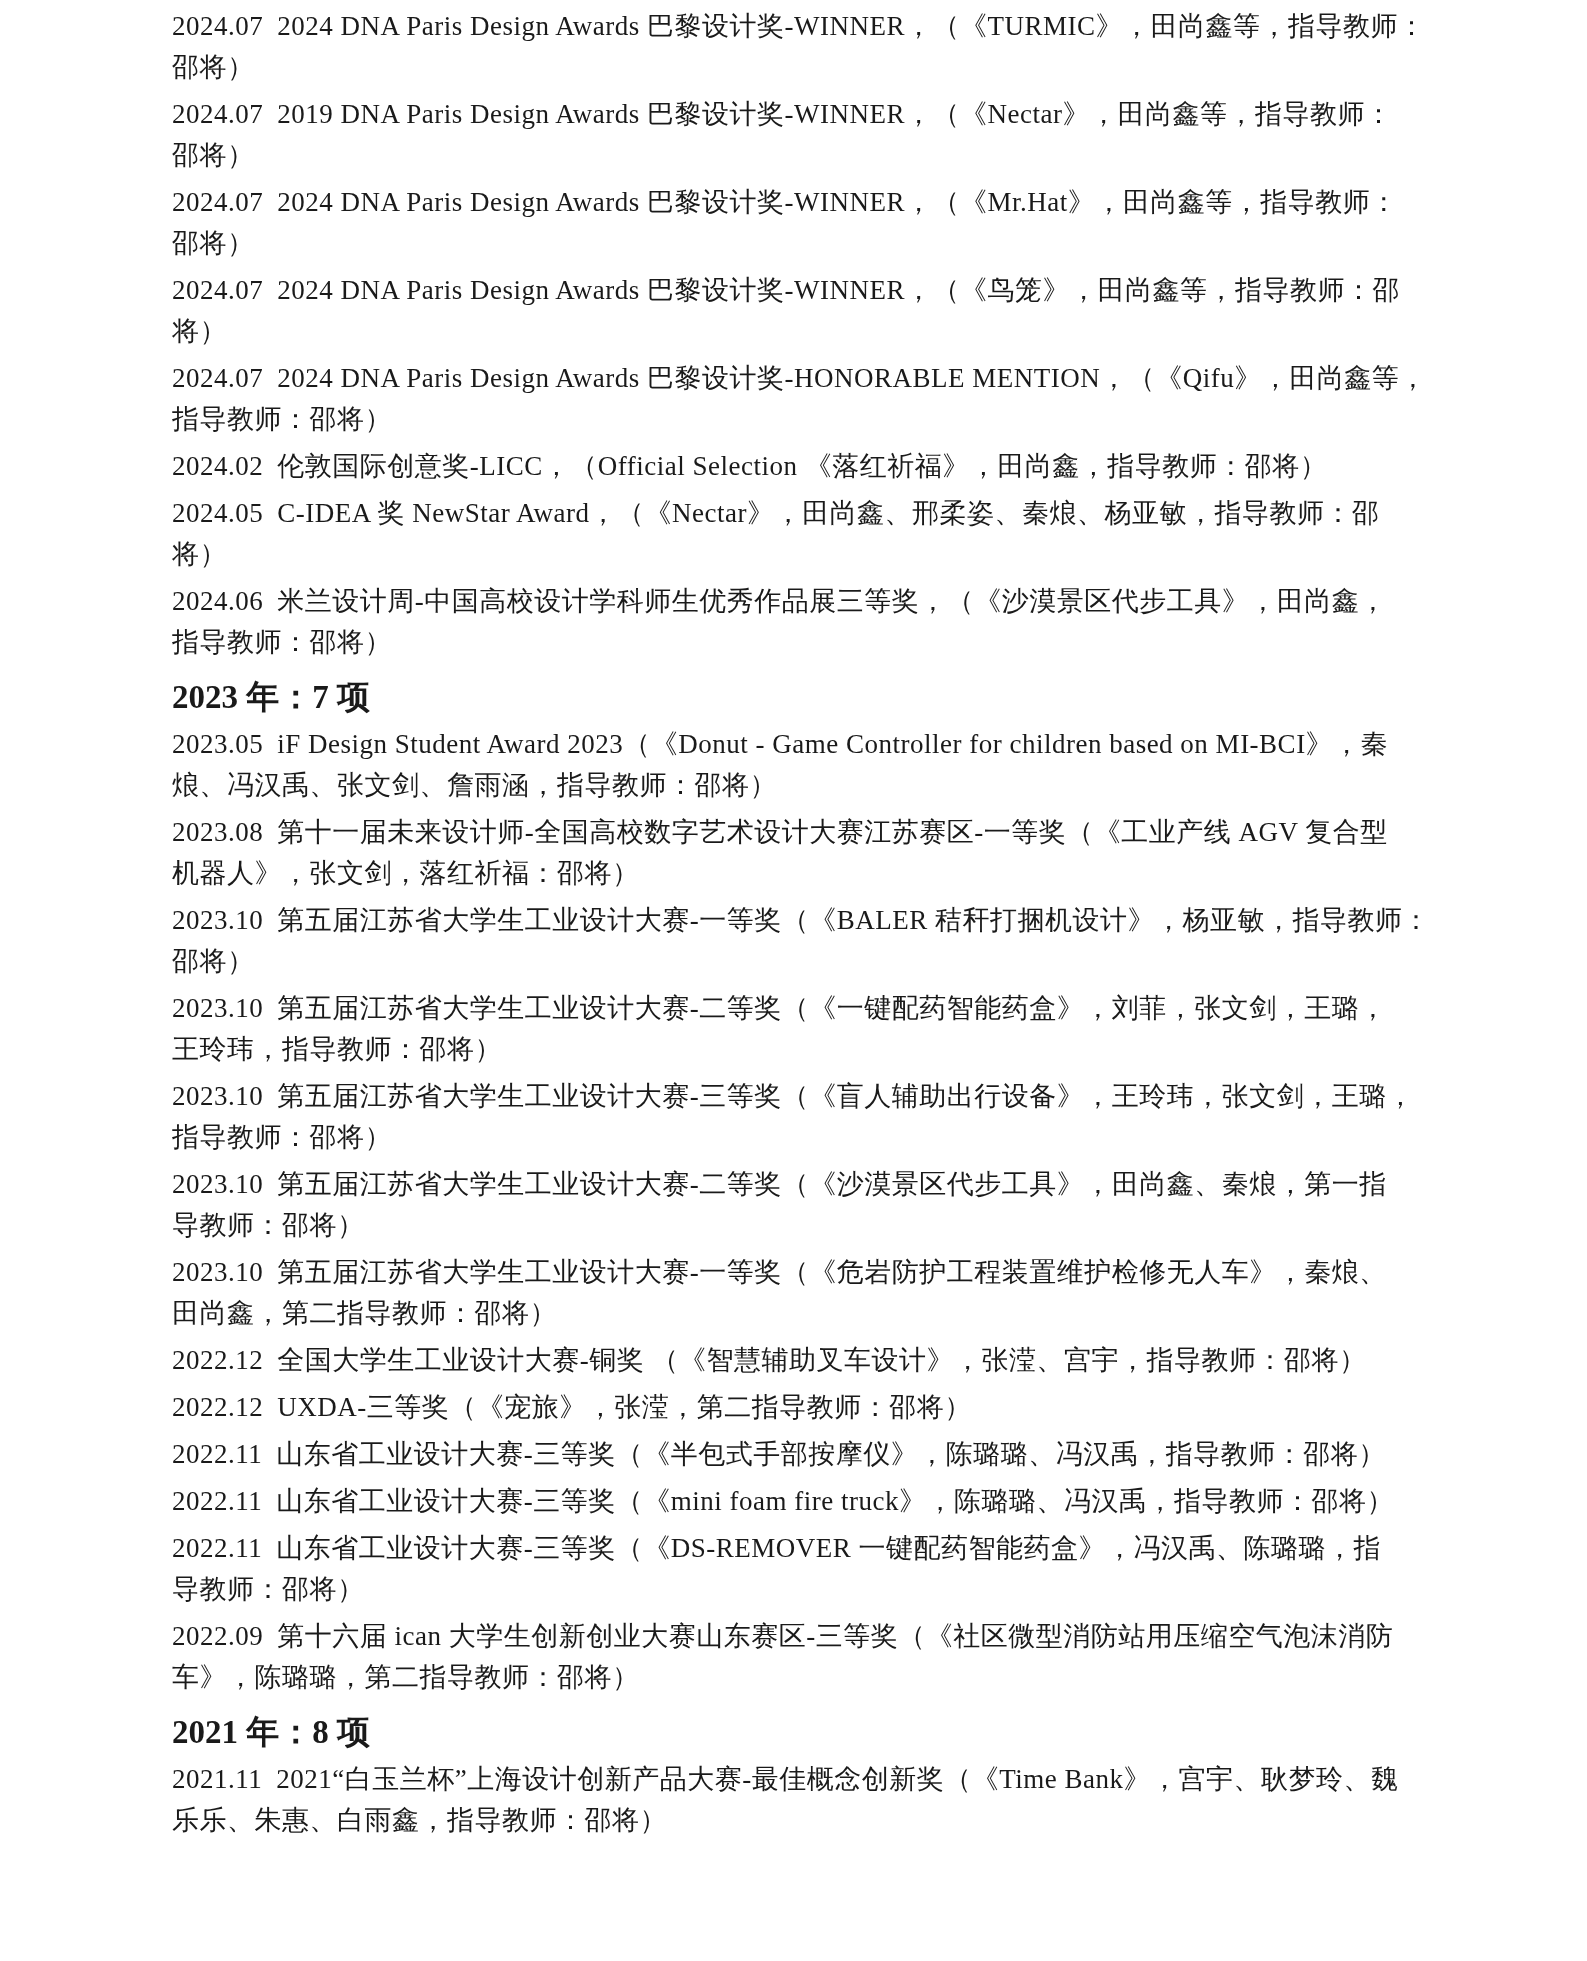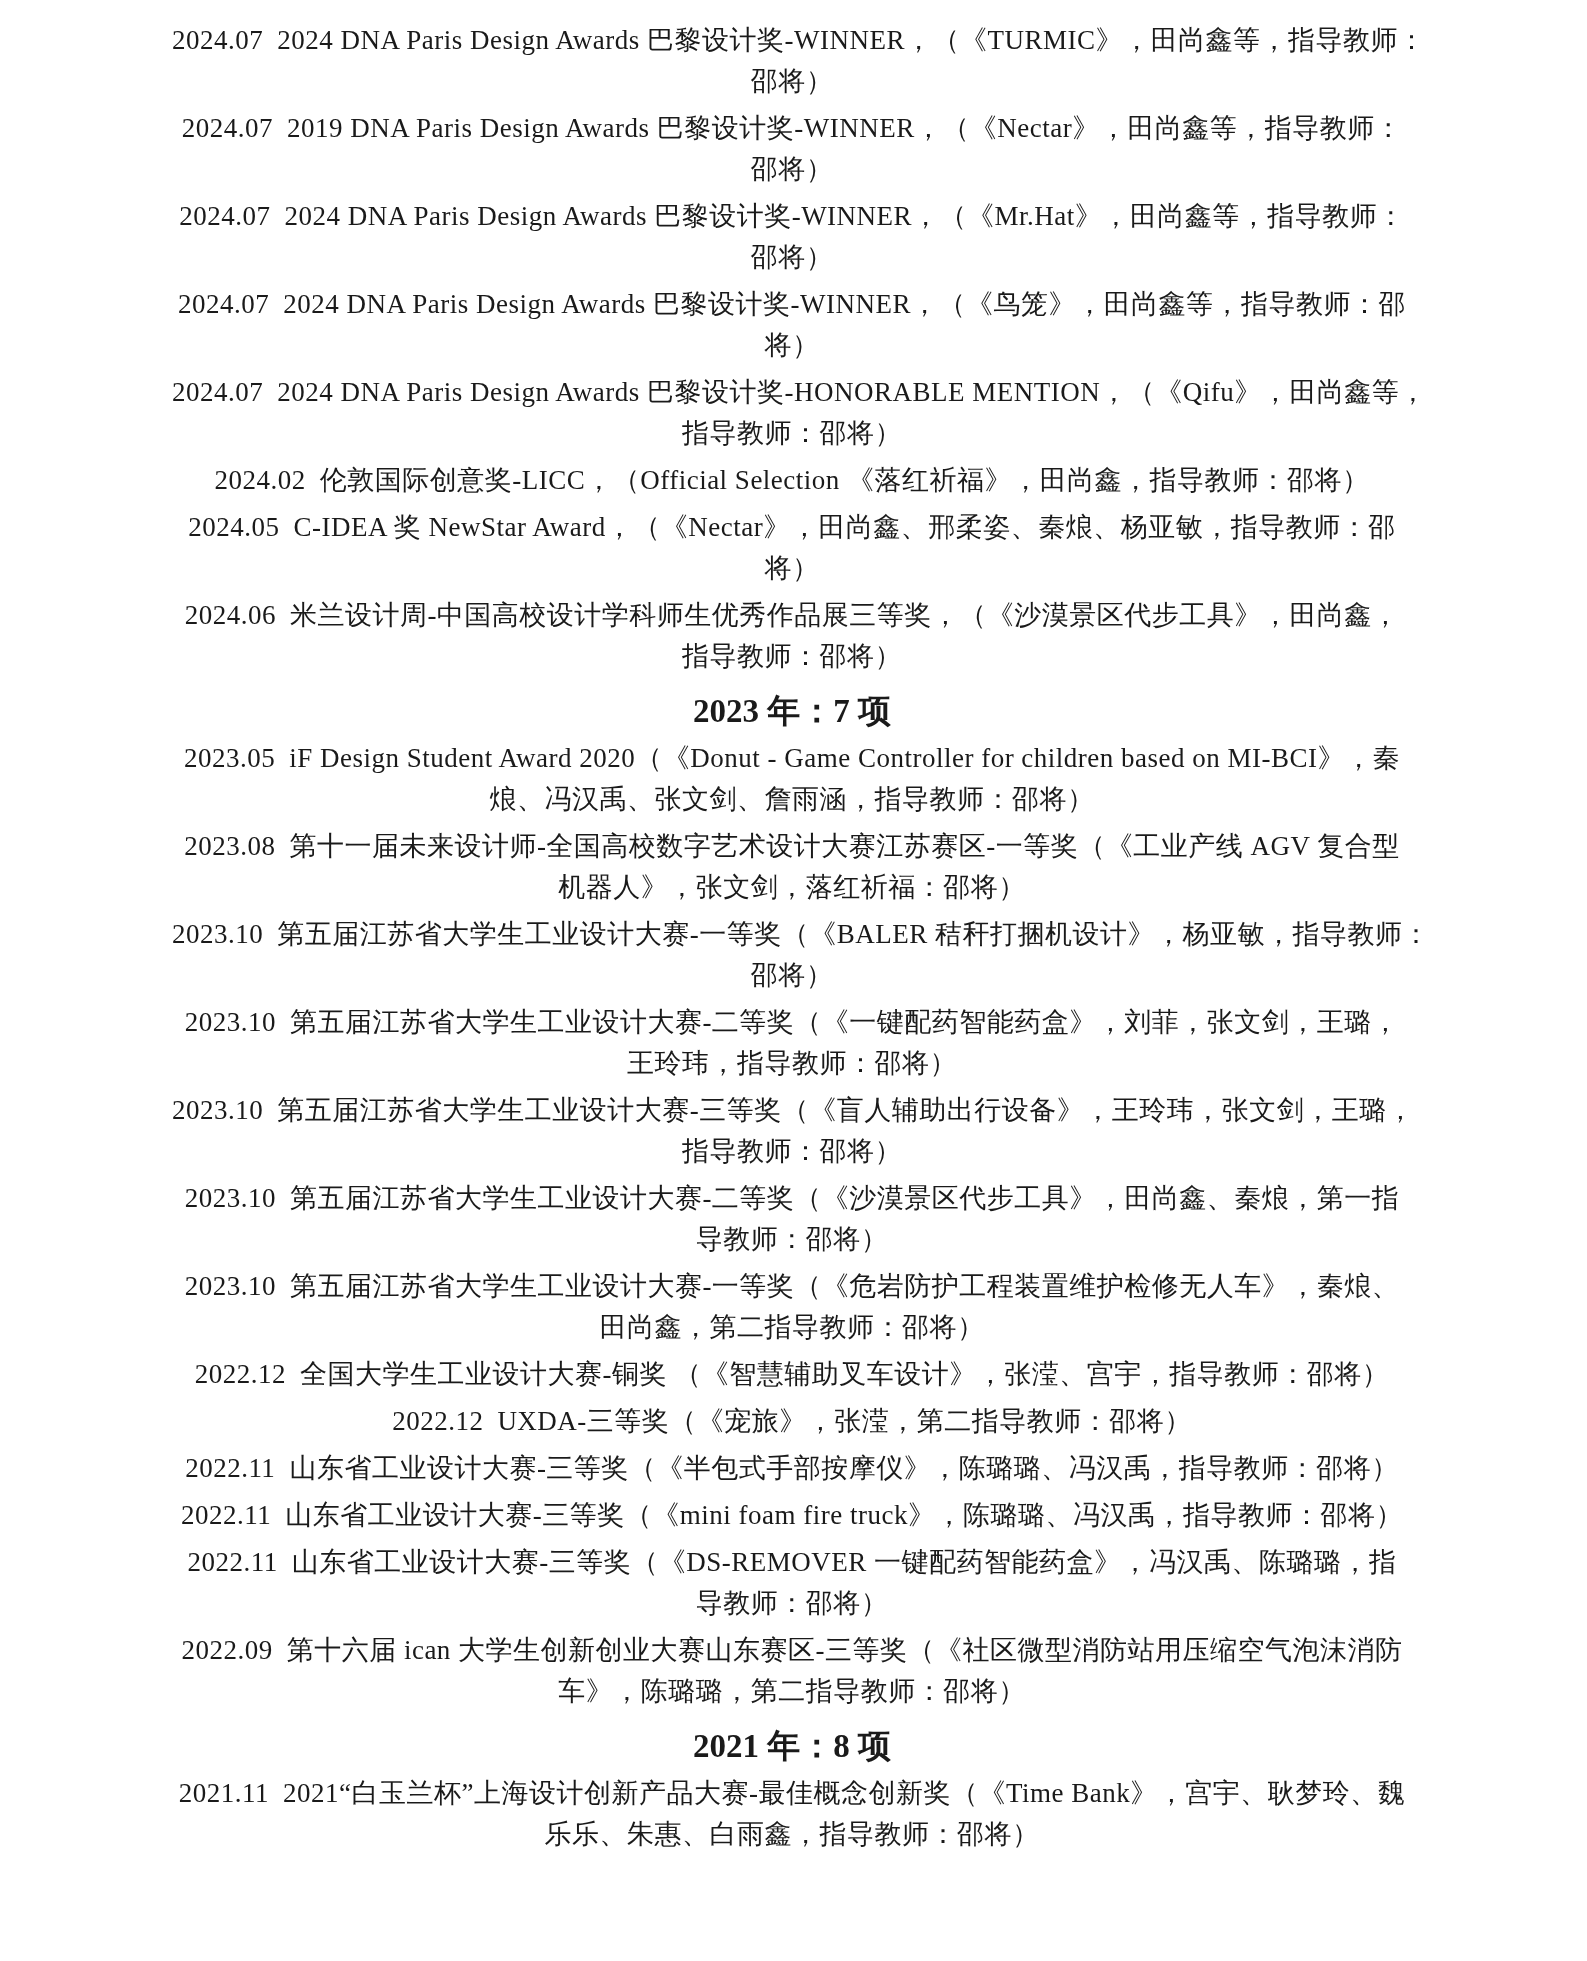--- a/index.html
+++ b/index.html
@@ -11,23 +11,22 @@
       width: 1587px;
       height: 1961px;
       position: relative;
       overflow: hidden;
       font-family: "Liberation Serif", "DejaVu Serif", serif;
       color: #1a1a1a;
     }
     .page {
       position: absolute;
       left: 172px;
-      top: 20px;
+      top: 6px;
       width: 1240px;
-      text-align: center;
     }
     .entry {
       font-size: 27px;
       line-height: 41px;
       margin: 0 0 6px 0;
       letter-spacing: 0.5px;
     }
     .entry .line {
       display: block;
       white-space: nowrap;
@@ -83,21 +82,21 @@
     </div>
     <div class="entry">
       <span class="line"><span class="date">2024.06</span><span>米兰设计周-中国高校设计学科师生优秀作品展三等奖，（《沙漠景区代步工具》，田尚鑫，</span></span>
       <span class="line">指导教师：邵将）</span>
     </div>
   </div>
 
   <div>
     <div class="section-heading">2023 年：7 项</div>
     <div class="entry">
-      <span class="line"><span class="date">2023.05</span><span>iF Design Student Award 2020（《Donut - Game Controller for children based on MI-BCI》，秦</span></span>
+      <span class="line"><span class="date">2023.05</span><span>iF Design Student Award 2023（《Donut - Game Controller for children based on MI-BCI》，秦</span></span>
       <span class="line">烺、冯汉禹、张文剑、詹雨涵，指导教师：邵将）</span>
     </div>
     <div class="entry">
       <span class="line"><span class="date">2023.08</span><span>第十一届未来设计师-全国高校数字艺术设计大赛江苏赛区-一等奖（《工业产线 AGV 复合型</span></span>
       <span class="line">机器人》，张文剑，落红祈福：邵将）</span>
     </div>
     <div class="entry">
       <span class="line"><span class="date">2023.10</span><span>第五届江苏省大学生工业设计大赛-一等奖（《BALER 秸秆打捆机设计》，杨亚敏，指导教师：</span></span>
       <span class="line">邵将）</span>
     </div>

